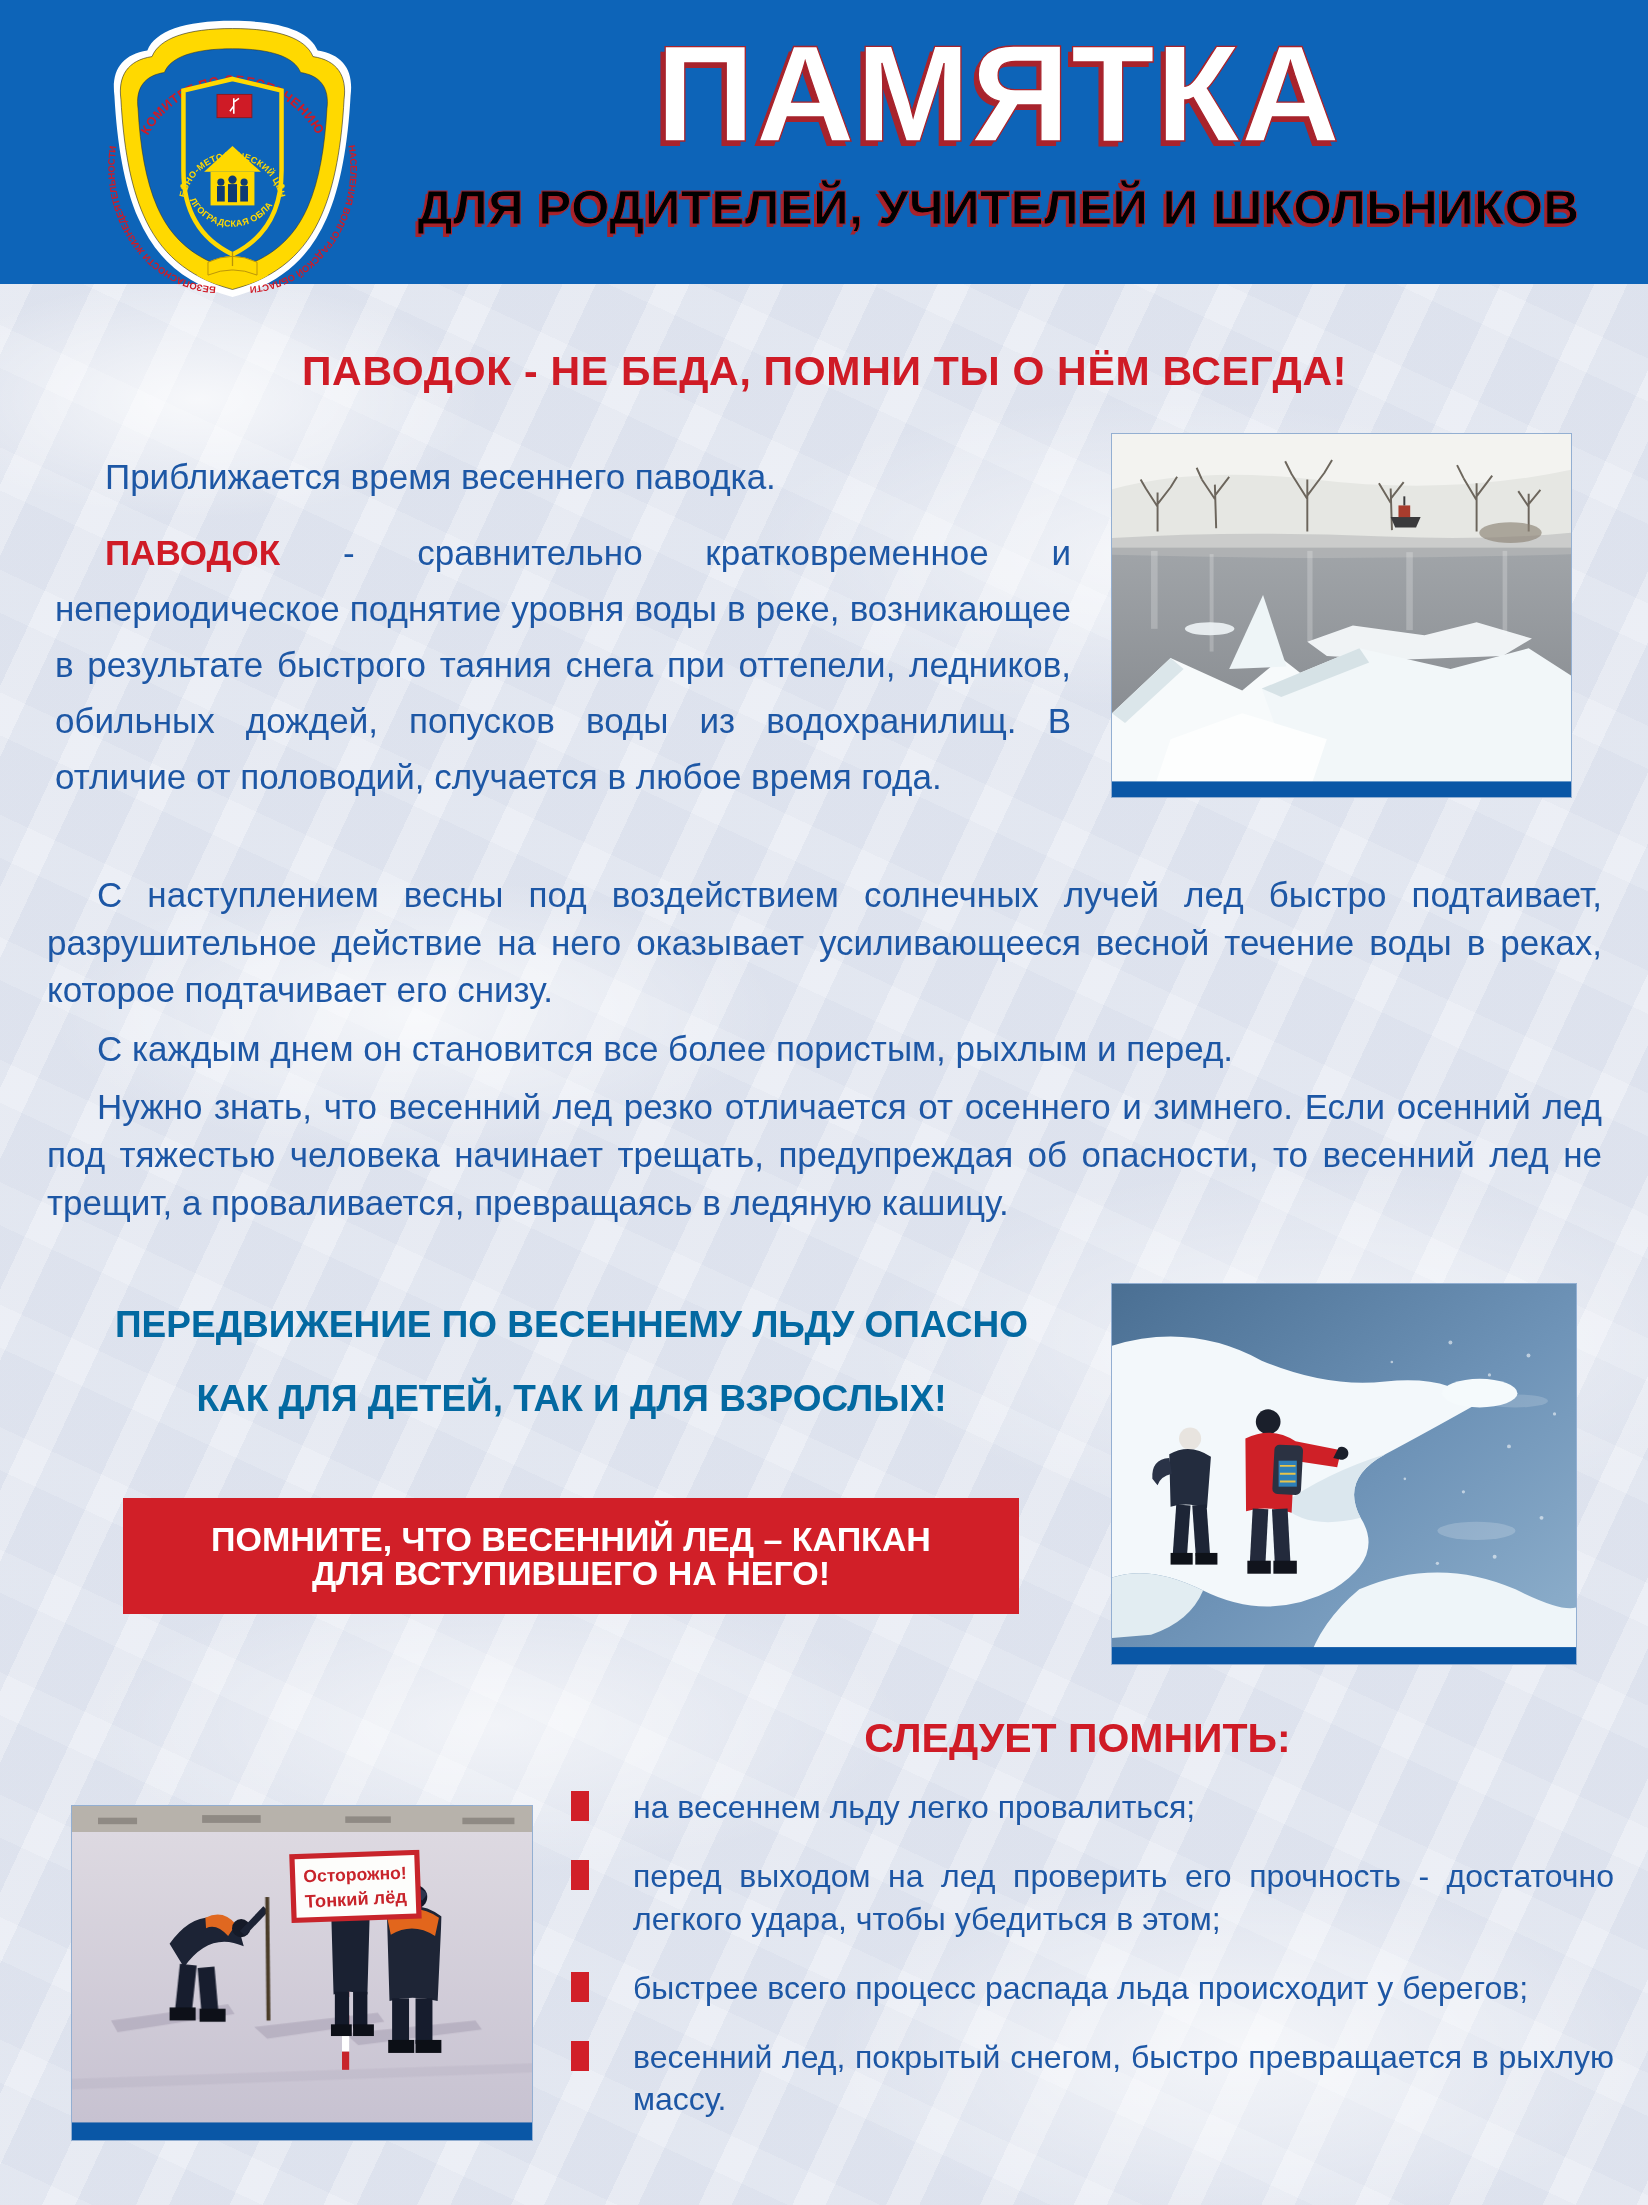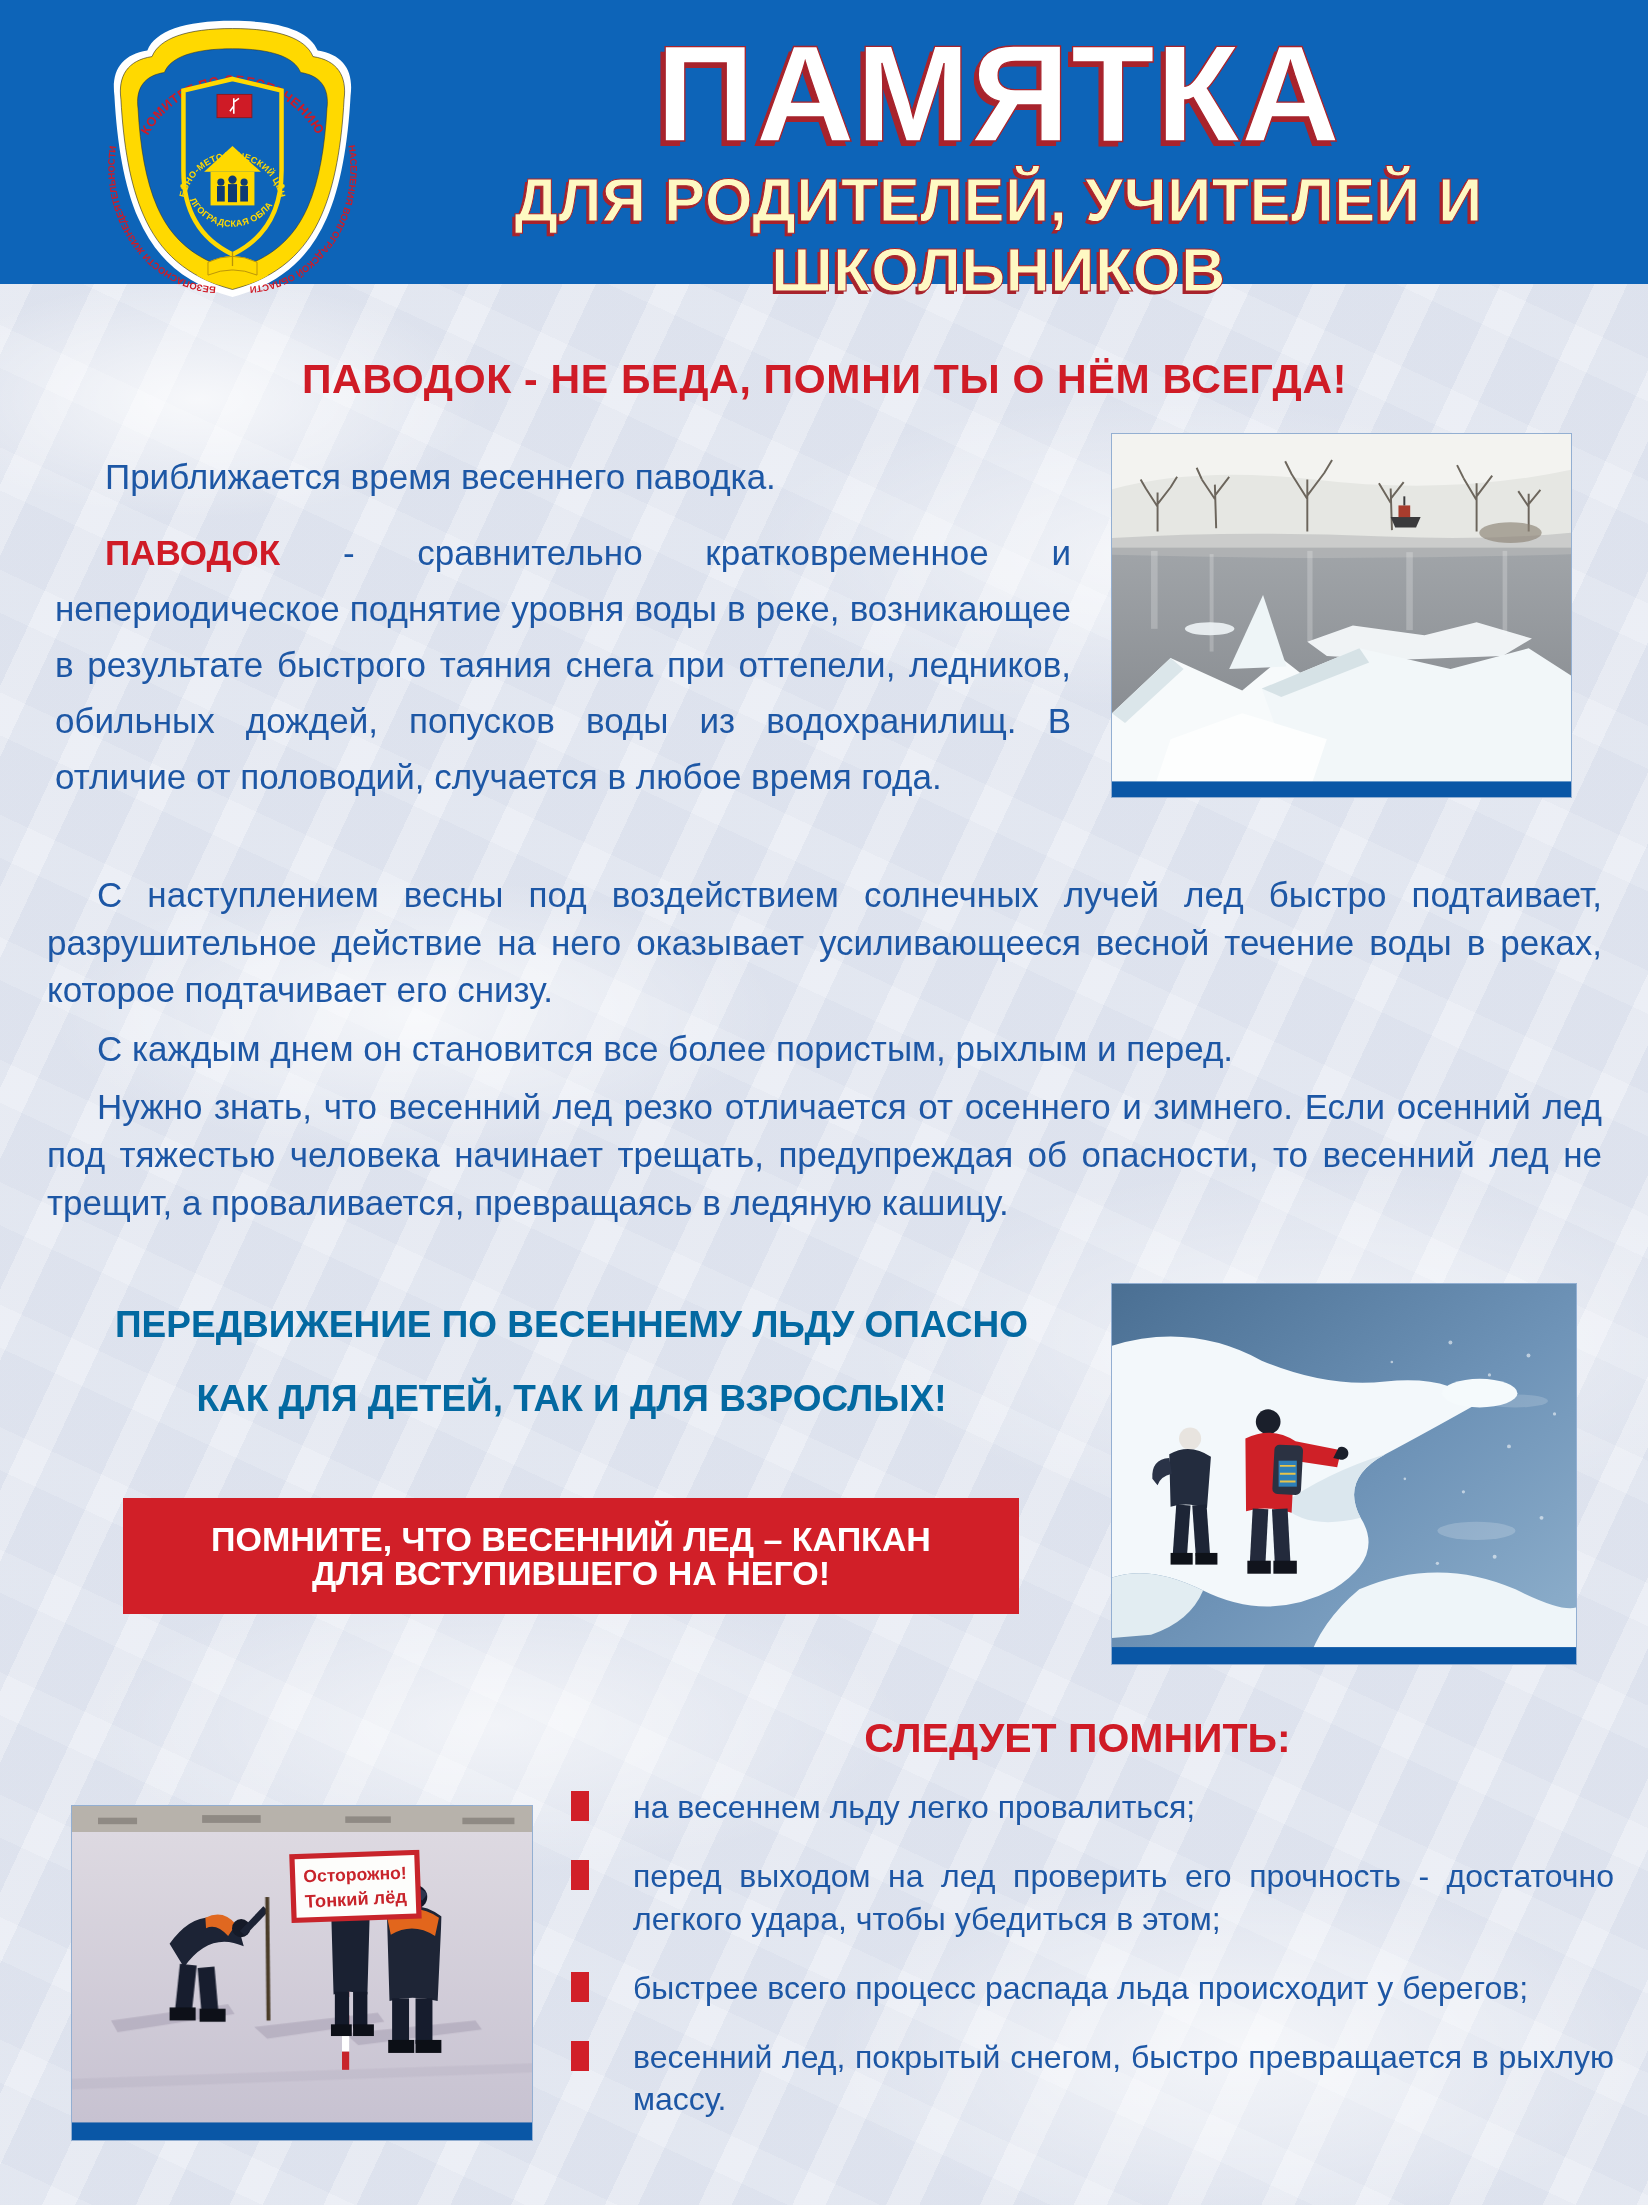--- a/index.html
+++ b/index.html
@@ -15,24 +15,24 @@
       radial-gradient(ellipse 588px 209px at 30% 75%, rgba(255,255,255,.6), rgba(255,255,255,0) 70%),
       radial-gradient(ellipse 588px 261px at 75% 92%, rgba(255,255,255,.65), rgba(255,255,255,0) 70%),
       repeating-linear-gradient(115deg, rgba(255,255,255,.22) 0 30px, rgba(210,217,232,.22) 30px 85px),
       repeating-linear-gradient(25deg, rgba(255,255,255,.12) 0 39px, rgba(200,208,226,.12) 39px 111px);}
   
   .header{position:absolute;left:0;top:0;width:1649px;height:284px;background:#0d64b8;}
   .emblem{position:absolute;left:97px;top:17px;width:271px;height:282px;}
   .titlewrap{position:absolute;left:356px;right:7.8px;top:25px;text-align:center;}
   .title{font-size:137px;font-weight:bold;color:#ffffff;line-height:1;letter-spacing:1.3px;
          -webkit-text-stroke:1.3px #a8232c;text-shadow:-4.6px 5.2px 0 #a8232c;}
-  .subtitle{margin-top:3px;font-size:61px;font-weight:bold;color:#fef9c3;letter-spacing:0.7px;
+  .subtitle{margin-top:17px;font-size:49px;font-weight:bold;color:#000000;letter-spacing:0.7px;
          -webkit-text-stroke:1px #a8232c;text-shadow:-2.6px 3.3px 0 #a8232c;}
   
-  .slogan{position:absolute;left:0;top:356px;width:100%;text-align:center;
+  .slogan{position:absolute;left:0;top:348px;width:100%;text-align:center;
           font-size:41px;font-weight:bold;color:#cf1b26;letter-spacing:0.7px;}
   
   .leftcol{position:absolute;left:41px;top:435px;width:1044px;color:#1d57a5;
            font-size:35px;line-height:1.6;text-align:justify;}
   .leftcol p{margin:14px;text-indent:50px;}
   .leftcol p + p{margin-top:19.6px;}
   .term{color:#cf1b26;font-weight:bold;}
   
   .block2{position:absolute;left:36px;top:860px;width:1577px;color:#1d57a5;
           font-size:35px;line-height:1.36;text-align:justify;}

